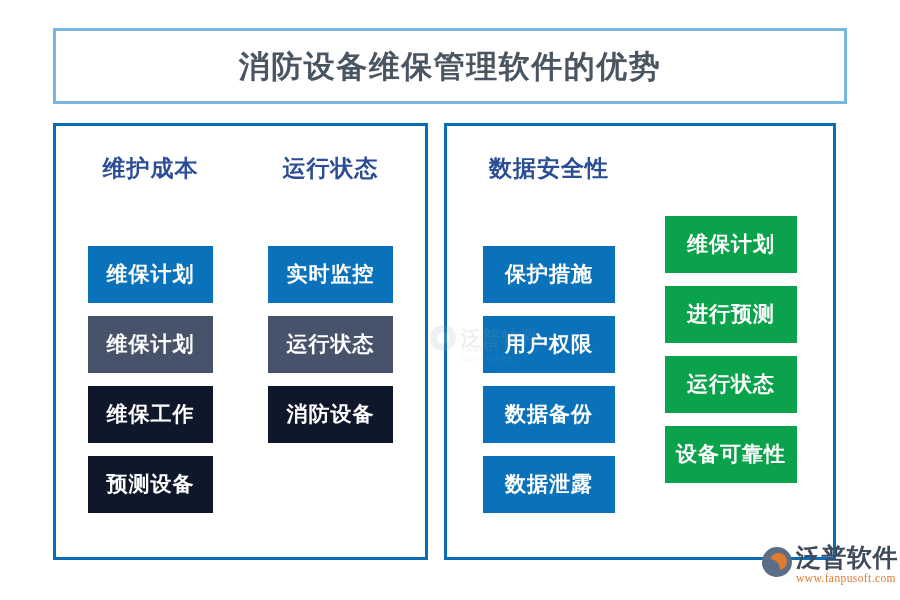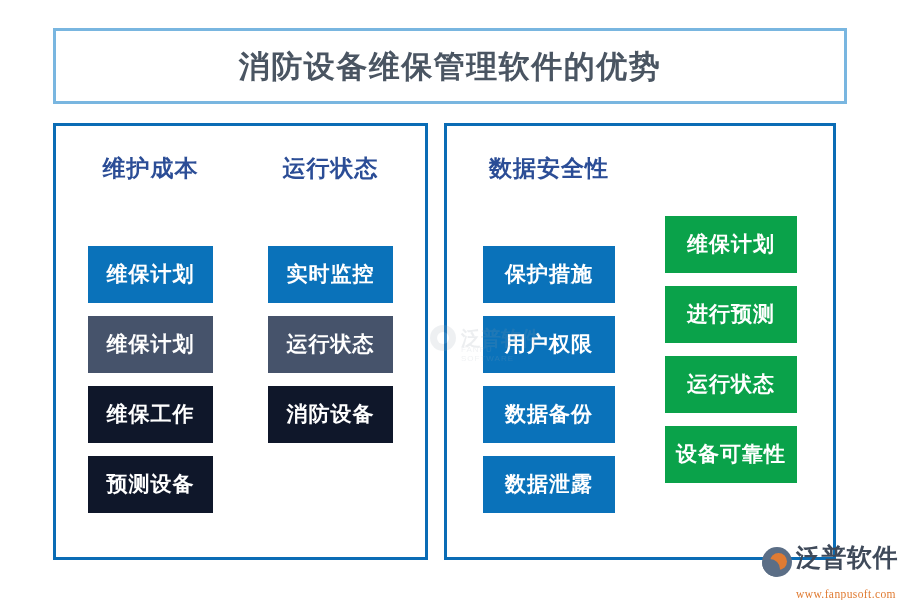--- a/index.html
+++ b/index.html
@@ -195,21 +195,21 @@
   }
   .logo-text { display: flex; flex-direction: column; }
   .logo-cn {
     font-size: 25px;
     font-weight: bold;
     color: #3f4a5a;
     line-height: 1;
     letter-spacing: 0.5px;
   }
   .logo-url {
-    margin-top: 19px;
+    margin-top: 3px;
     font-size: 11.5px;
     color: #e07b32;
     font-family: "Liberation Serif", serif;
     letter-spacing: 0.4px;
     line-height: 1;
   }
 </style>
 </head>
 <body>
 

